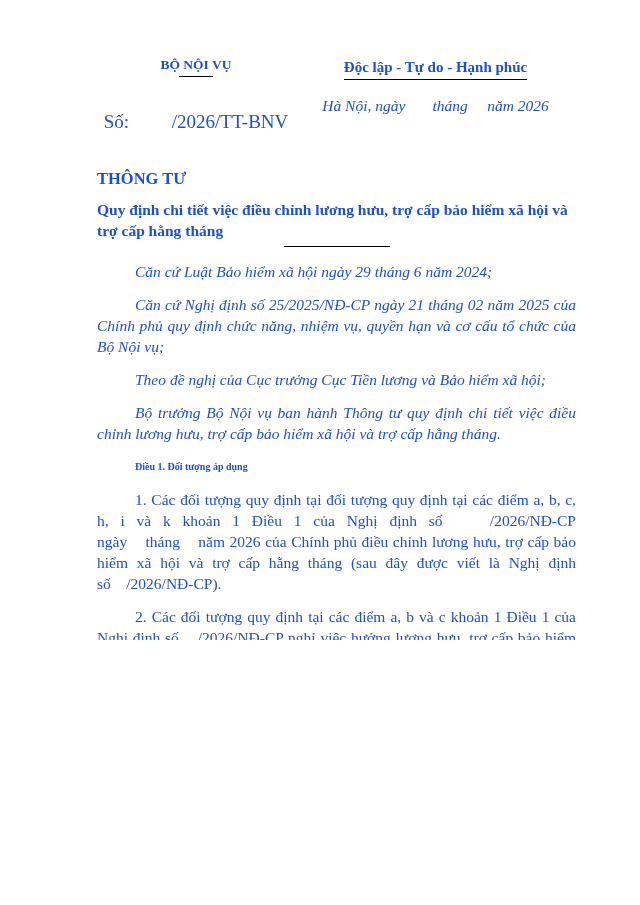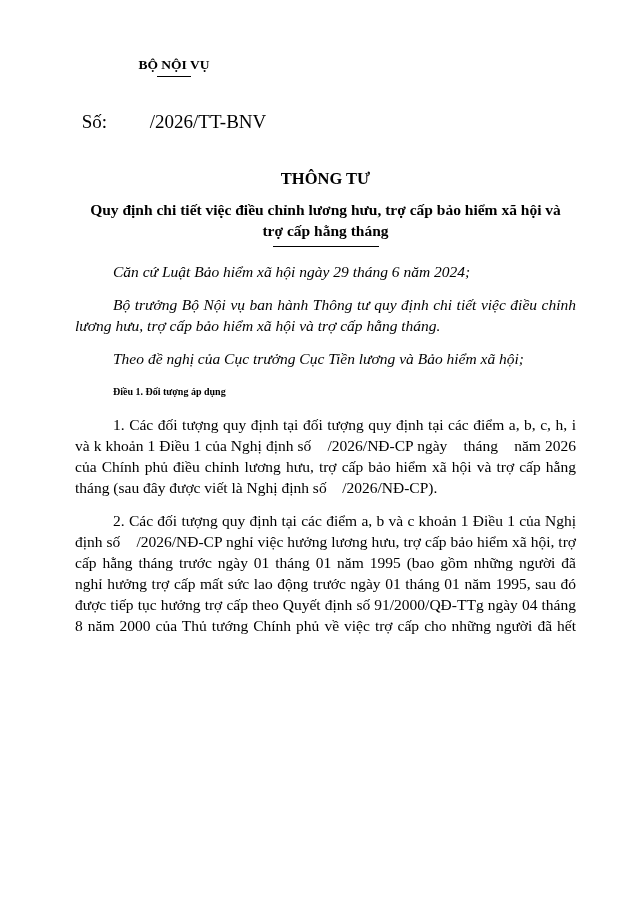--- a/index.html
+++ b/index.html
@@ -5,24 +5,24 @@
   html, body {
     margin: 0;
     padding: 0;
     background: #ffffff;
   }
   .page {
     position: relative;
     width: 640px;
     height: 640px;
     background: #ffffff;
-    color: #000000;
+    color: #1d4ed8;
     font-family: "Liberation Serif", "DejaVu Serif", serif;
     box-sizing: border-box;
-    padding: 56px 64px 0 75px;
+    padding: 56px 64px 0 97px;
     overflow: hidden;
   }
   
   .doc-header {
     display: flex;
     align-items: flex-start;
   }
   .header-left {
     width: 198px;
     text-align: center;
@@ -69,21 +69,21 @@
   .place-date-line {
     margin-top: 16px;
     font-style: italic;
     font-size: 15.5px;
     line-height: 20px;
     white-space: nowrap;
   }
   
   .title-block {
     margin-top: 36px;
-    text-align: center;
+    text-align: left;
   }
   .doc-type {
     font-weight: bold;
     font-size: 16.5px;
     line-height: 21px;
   }
   .doc-subject {
     font-weight: bold;
     font-size: 15.5px;
     line-height: 21px;
@@ -123,32 +123,35 @@
 
 <div class="page">
 
   <div class="doc-header">
     <div class="header-left">
       <div class="agency-name">BỘ NỘI VỤ</div>
       <div class="agency-rule"></div>
       <div class="doc-number-line">Số:&nbsp;&nbsp;&nbsp;&nbsp;&nbsp;&nbsp;&nbsp;&nbsp;&nbsp;/2026/TT-BNV</div>
     </div>
     <div class="header-right">
+      <div><span class="motto">Độc lập - Tự do - Hạnh phúc</span></div>
+      <div class="place-date-line">Hà Nội, ngày&nbsp;&nbsp;&nbsp;&nbsp;&nbsp;&nbsp;&nbsp;tháng&nbsp;&nbsp;&nbsp;&nbsp;&nbsp;năm 2026</div>
     </div>
   </div>
 
   <div class="title-block">
     <div class="doc-type">THÔNG TƯ</div>
     <div class="doc-subject">Quy định chi tiết việc điều chỉnh lương hưu, trợ cấp bảo hiểm xã hội và trợ cấp hằng tháng</div>
     <div class="title-rule"></div>
   </div>
 
   <div class="doc-body">
     <p class="para italic">Căn cứ Luật Bảo hiểm xã hội ngày 29 tháng 6 năm 2024;</p>
+    <p class="para italic">Căn cứ Nghị định số 25/2025/NĐ-CP ngày 21 tháng 02 năm 2025 của Chính phủ quy định chức năng, nhiệm vụ, quyền hạn và cơ cấu tổ chức của Bộ Nội vụ;</p>
+    <p class="para italic">Theo đề nghị của Cục trưởng Cục Tiền lương và Bảo hiểm xã hội;</p>
     <p class="para italic">Bộ trưởng Bộ Nội vụ ban hành Thông tư quy định chi tiết việc điều chỉnh lương hưu, trợ cấp bảo hiểm xã hội và trợ cấp hằng tháng.</p>
-    <p class="para italic">Theo đề nghị của Cục trưởng Cục Tiền lương và Bảo hiểm xã hội;</p>
 
     <p class="article-heading">Điều 1. Đối tượng áp dụng</p>
     <p class="para">1. Các đối tượng quy định tại đối tượng quy định tại các điểm a, b, c, h, i và k khoản 1 Điều 1 của Nghị định số&nbsp;&nbsp;&nbsp;&nbsp;/2026/NĐ-CP ngày&nbsp;&nbsp;&nbsp;&nbsp;tháng&nbsp;&nbsp;&nbsp;&nbsp;năm 2026 của Chính phủ điều chỉnh lương hưu, trợ cấp bảo hiểm xã hội và trợ cấp hằng tháng (sau đây được viết là Nghị định số&nbsp;&nbsp;&nbsp;&nbsp;/2026/NĐ-CP).</p>
     <p class="para">2. Các đối tượng quy định tại các điểm a, b và c khoản 1 Điều 1 của Nghị định số&nbsp;&nbsp;&nbsp;&nbsp;/2026/NĐ-CP nghỉ việc hưởng lương hưu, trợ cấp bảo hiểm xã hội, trợ cấp hằng tháng trước ngày 01 tháng 01 năm 1995 (bao gồm những người đã nghỉ hưởng trợ cấp mất sức lao động trước ngày 01 tháng 01 năm 1995, sau đó được tiếp tục hưởng trợ cấp theo Quyết định số 91/2000/QĐ-TTg ngày 04 tháng 8 năm 2000 của Thủ tướng Chính phủ về việc trợ cấp cho những người đã hết tuổi lao động tại thời điểm ngừng hưởng trợ cấp mất sức lao động hằng tháng và Quyết định số 613/QĐ-TTg ngày 06 tháng 5 năm 2010 của Thủ tướng Chính phủ về việc trợ cấp hằng tháng cho những người có từ đủ 15 năm đến dưới 20 năm công tác thực tế đã hết thời hạn hưởng trợ cấp mất sức lao động) sau khi thực hiện điều chỉnh theo quy định tại khoản 1 Điều 2 của Thông tư này mà có mức lương hưu, trợ cấp bảo hiểm xã hội, trợ cấp hằng tháng thấp hơn 3.800.000 đồng/tháng.</p>
   </div>
 
 </div>
 
 </body></html>

